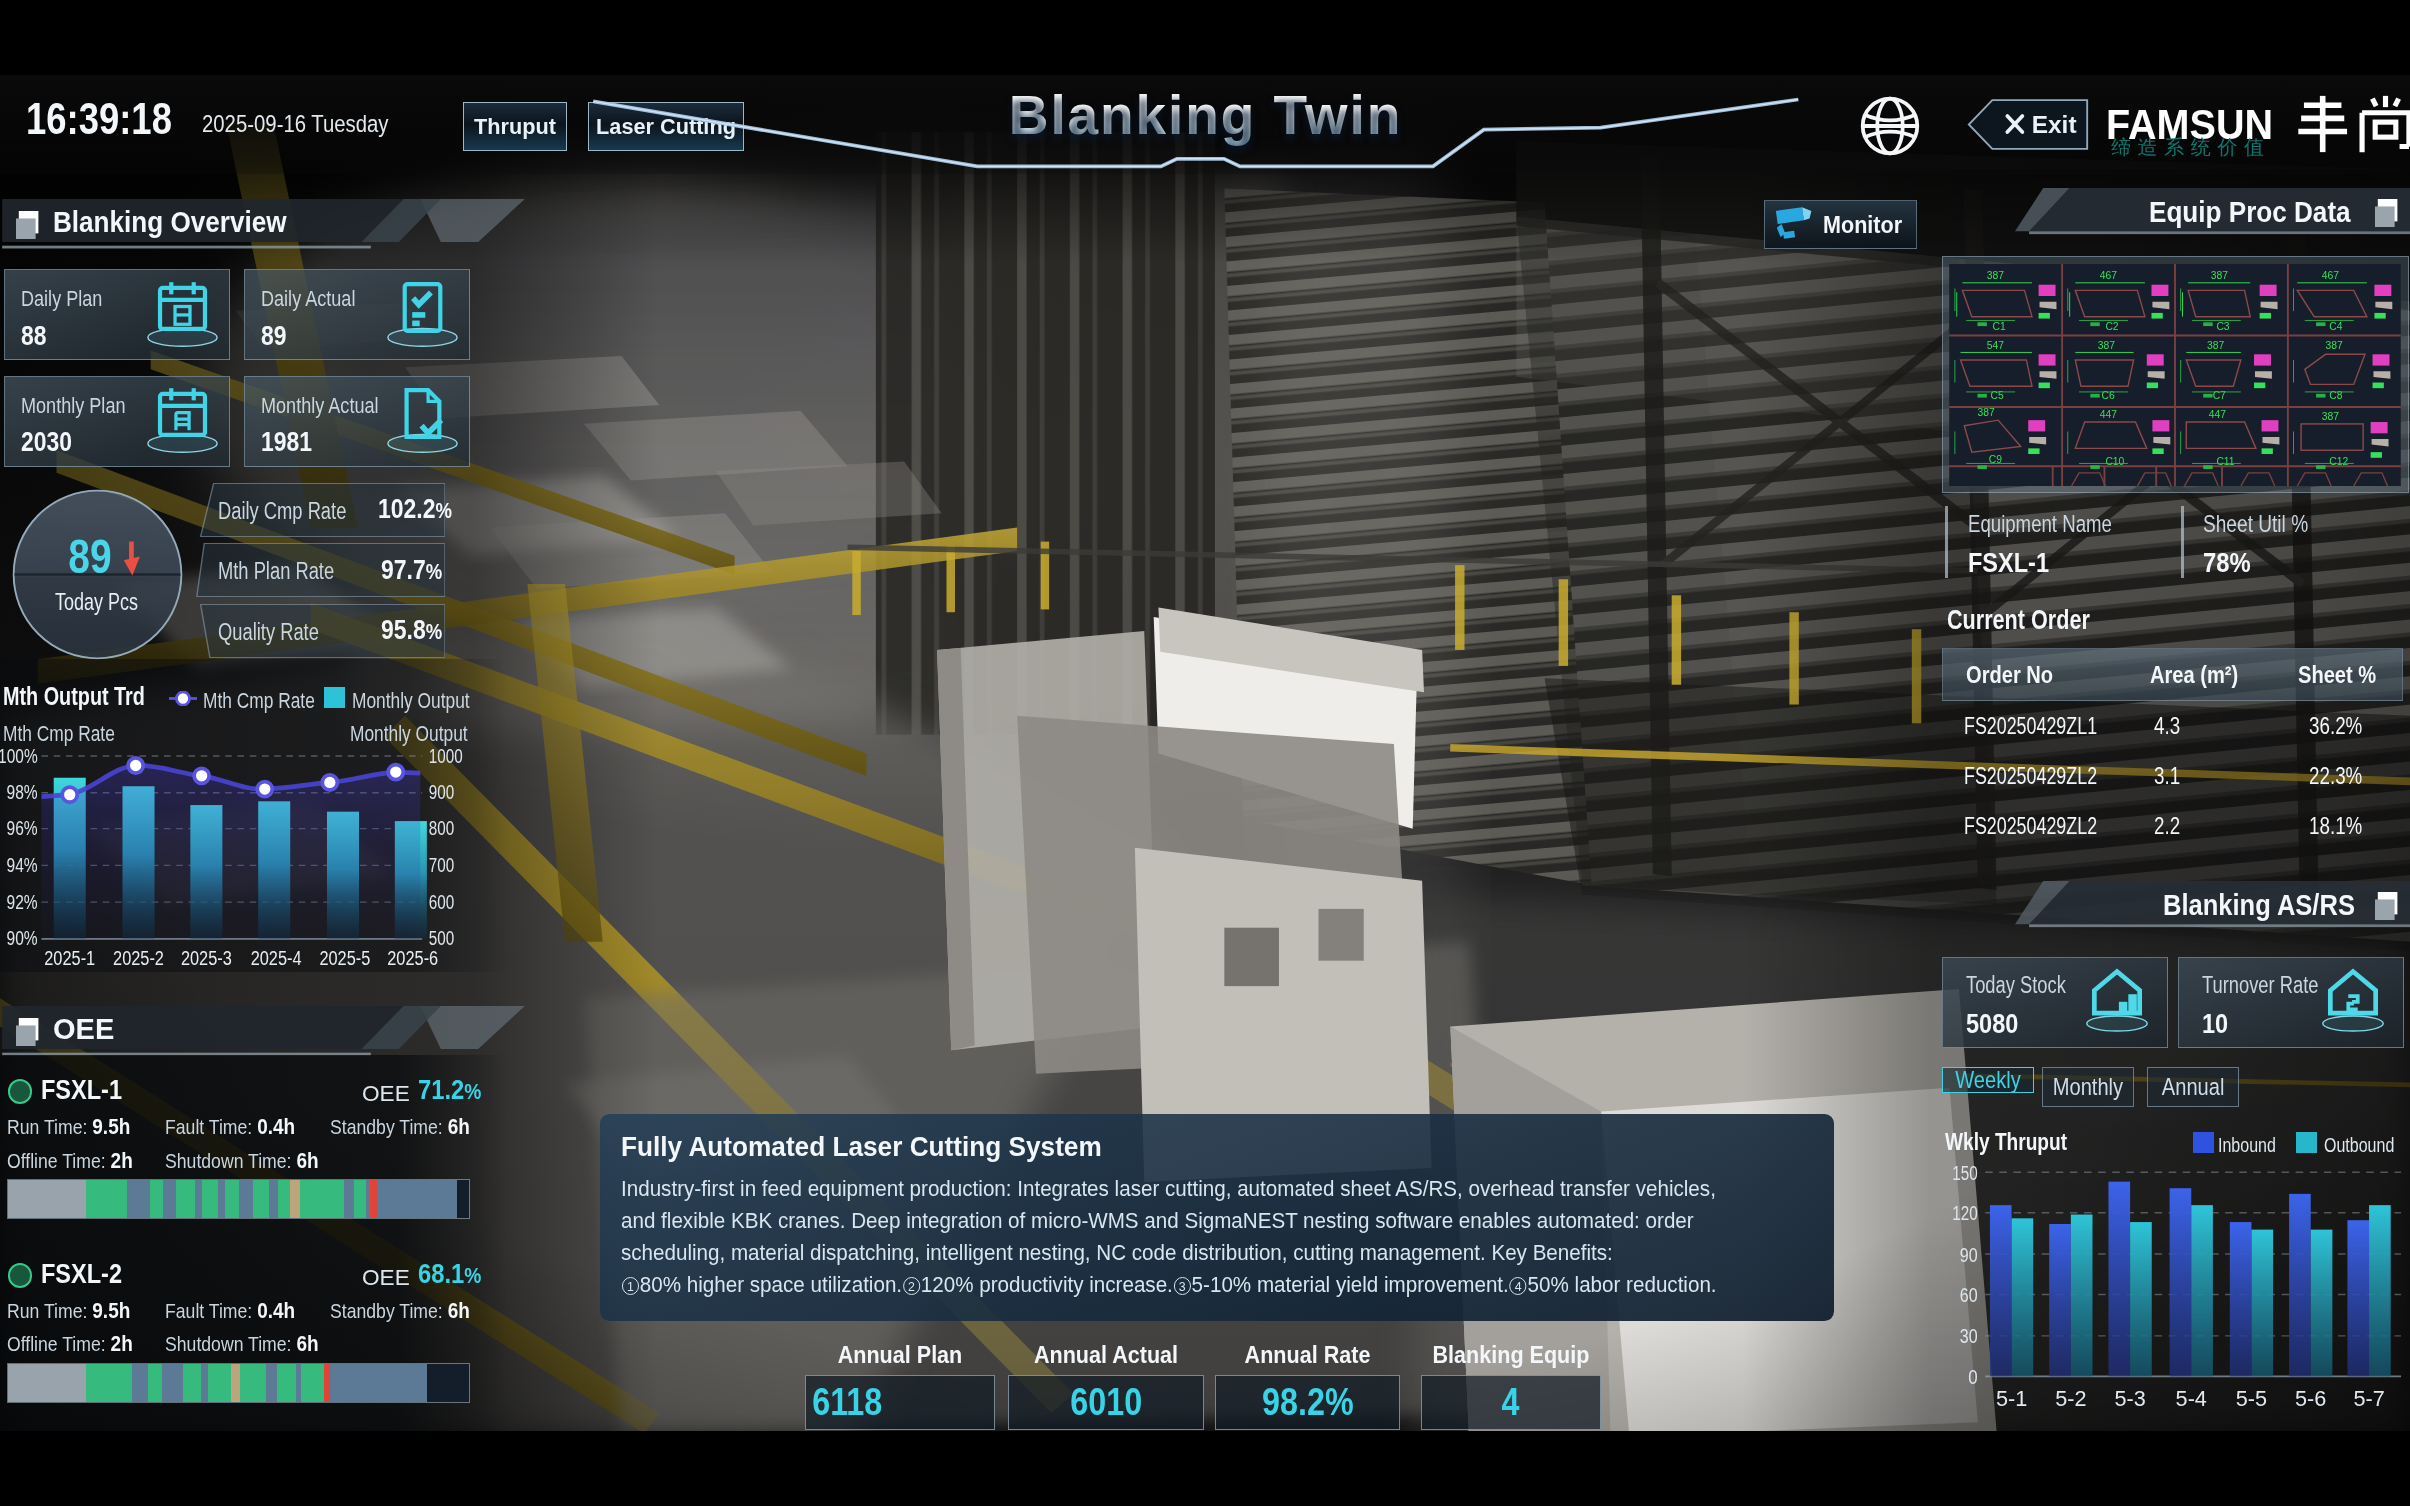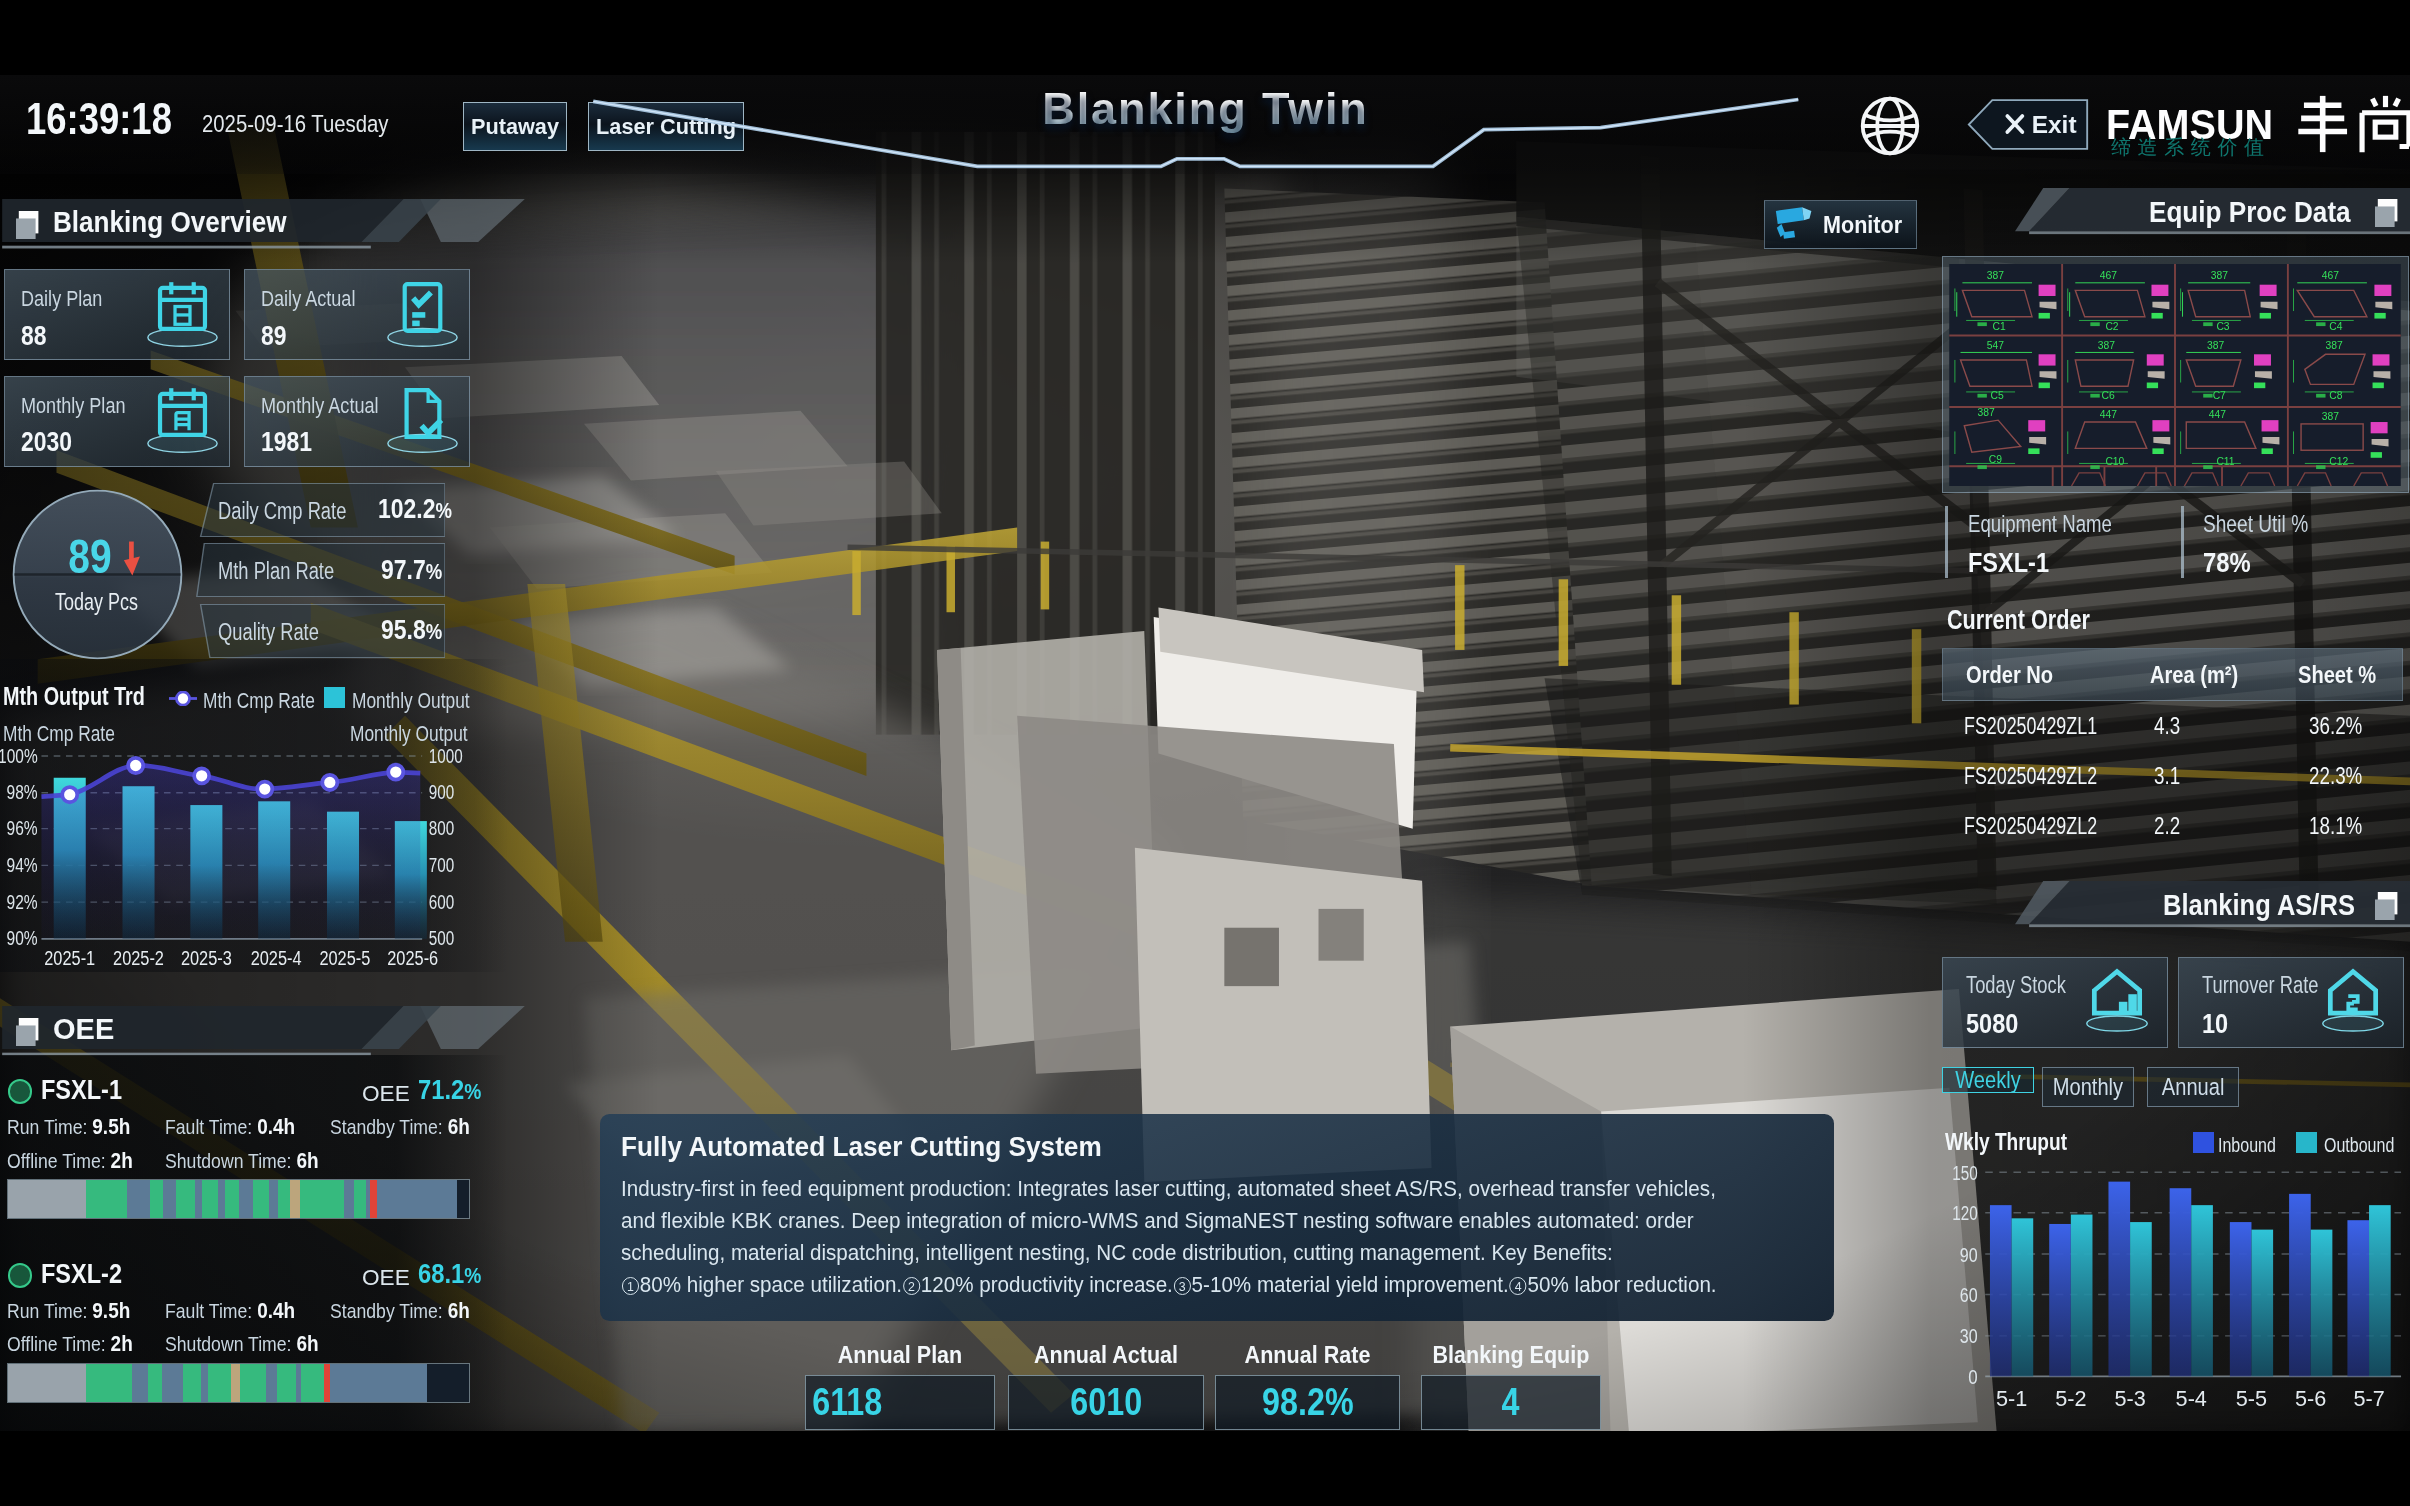--- a/index.html
+++ b/index.html
@@ -185,33 +185,33 @@
 
 <div class="abs" style="left:0;top:0;width:2411px;height:75px;background:#000"></div>
 
 <div class="abs" style="left:0;top:75px;width:2411px;height:99px;background:linear-gradient(180deg,#0a0a0b,rgba(10,10,12,0.25))"></div>
 
 <div class="abs white" style="left:26px;top:93px;font-size:45px;font-weight:bold;letter-spacing:0px;transform:scaleX(0.81);transform-origin:0 50%">16:39:18</div>
 
 <div class="abs" style="left:202px;top:110px;font-size:24.5px;color:#e3e8ec;transform:scaleX(0.83);transform-origin:0 50%;white-space:nowrap">2025-09-16 Tuesday</div>
 
 <div class="abs" style="left:463px;top:102px;width:104px;height:49px;border:0.9px solid #9fb6c4;background:linear-gradient(180deg,#1b2c3c,#0c141d 45%,#17394e);display:flex;align-items:center;justify-content:center">
-      <span style="font-size:21.7px;font-weight:bold;color:#e8f1f7">Putaway</span>
+      <span style="font-size:21.7px;font-weight:bold;color:#e8f1f7">Thruput</span>
     </div>
 
 <div class="abs" style="left:588px;top:102px;width:156px;height:49px;border:0.9px solid #9fb6c4;background:linear-gradient(180deg,#1b2c3c,#0c141d 45%,#17394e);display:flex;align-items:center;justify-content:center">
       <span style="font-size:21.7px;font-weight:bold;color:#e8f1f7">Laser Cutting</span>
     </div>
 
 <svg class="abs" width="1318" height="113" viewBox="0 0 1400 120" style="left:565px;top:75px">
   <path d="M30,28 L438,97 L633,97 L650,89 L700,89 L717,97 L922,97 L976,58 L1100,56 L1310,26" fill="none" stroke="#a9c7e2" stroke-width="4" opacity="0.95"></path>
   <path d="M30,28 L438,97 L633,97 L650,89 L700,89 L717,97 L922,97 L976,58 L1100,56 L1310,26" fill="none" stroke="#dceeff" stroke-width="1.5" opacity="0.8"></path>
 </svg>
 
-<div class="abs" style="left:923px;top:83px;width:565px;text-align:center;font-size:45px;font-weight:bold;letter-spacing:1.9px;background:linear-gradient(180deg,#ffffff 42%,#d7e9ef 70%,#9cc3d2 100%);-webkit-background-clip:text;background-clip:text;color:transparent;text-shadow:0 4.7px 7.5px rgba(8,25,50,0.75)">Blanking Twin</div>
+<div class="abs" style="left:923px;top:83px;width:565px;text-align:center;font-size:55px;font-weight:bold;letter-spacing:1.9px;background:linear-gradient(180deg,#ffffff 42%,#d7e9ef 70%,#9cc3d2 100%);-webkit-background-clip:text;background-clip:text;color:transparent;text-shadow:0 4.7px 7.5px rgba(8,25,50,0.75)">Blanking Twin</div>
 
 <svg class="abs" width="64" height="64" viewBox="0 0 68 68" style="left:1858px;top:94px">
   <g fill="none" stroke="#f4f6f8" stroke-width="4">
     <circle cx="34" cy="34" r="29"></circle>
     <ellipse cx="34" cy="34" rx="13.5" ry="29"></ellipse>
     <path d="M7,22 Q34,34 61,22 M7,46 Q34,34 61,46 M5,34 L63,34"></path>
   </g>
 </svg>
 
 <svg class="abs" width="124" height="53" viewBox="0 0 132 56" style="left:1966px;top:98px">

